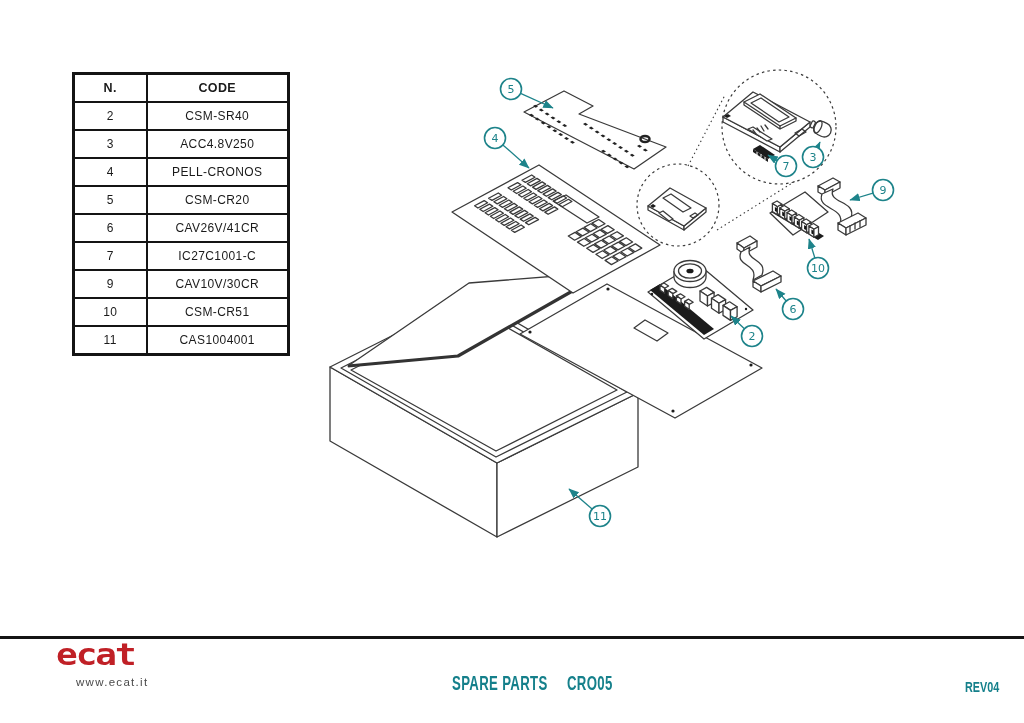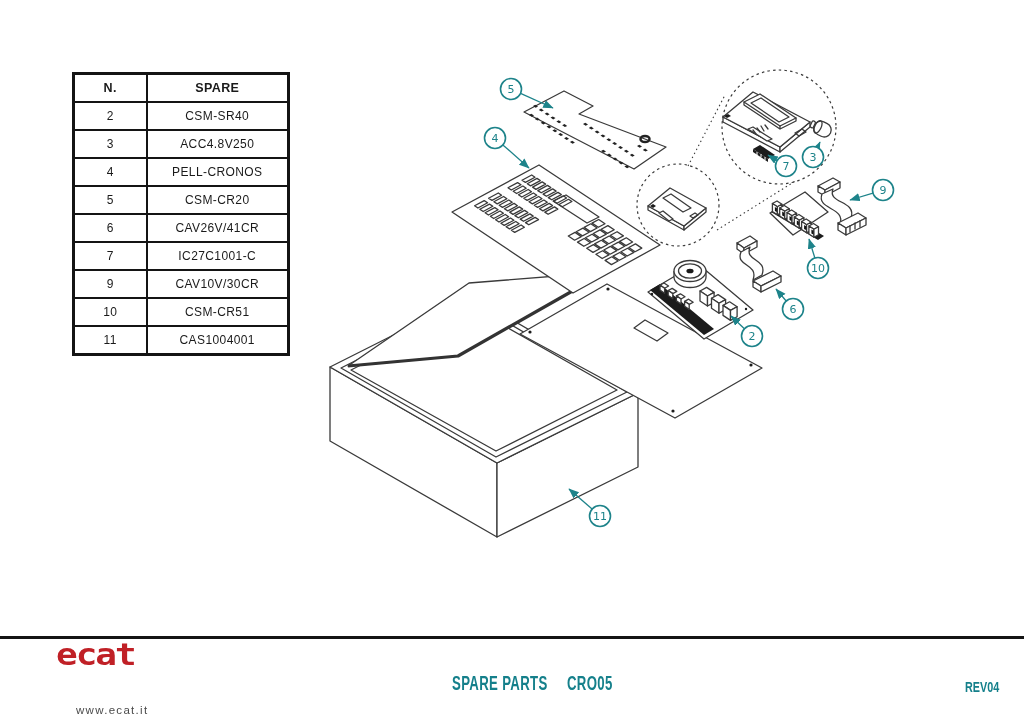--- a/index.html
+++ b/index.html
@@ -11,21 +11,21 @@
   .parts-table th,.parts-table td{border:2px solid #141414;height:26px;text-align:center;
                vertical-align:middle;font-size:12px;color:#1a1a1a;letter-spacing:.4px;padding:0;}
   .parts-table th{font-weight:bold;font-size:12.5px;}
   .col-n{width:73px;}
   .col-code{width:142px;}
   
   .footer-rule{position:absolute;left:0;top:636px;width:1024px;height:3px;background:#141414;}
   .brand{position:absolute;left:56px;top:640px;font-family:"DejaVu Sans Mono",monospace;
          font-weight:bold;font-size:36px;line-height:1;color:#c02026;letter-spacing:-2px;
          transform:scaleY(.82);transform-origin:left top;}
-  .brand-url{position:absolute;left:76px;top:704px;font-size:11.5px;color:#4a4a4a;letter-spacing:1.3px;}
+  .brand-url{position:absolute;left:76px;top:676px;font-size:11.5px;color:#4a4a4a;letter-spacing:1.3px;}
   .doc-title,.doc-code{position:absolute;top:672px;font-weight:bold;font-size:20px;color:#15808b;
          display:inline-block;transform:scaleX(.66);transform-origin:left top;letter-spacing:.5px;}
   .doc-title{left:452px;}
   .doc-code{left:567px;}
   .doc-rev{position:absolute;left:965px;top:678px;font-weight:bold;font-size:15px;color:#15808b;
          display:inline-block;transform:scaleX(.72);transform-origin:left top;}
   svg{position:absolute;left:0;top:0;}
   .ln{fill:none;stroke:#3a3a3a;stroke-width:1.3;stroke-linejoin:round;stroke-linecap:round;}
   .lnw{fill:#ffffff;stroke:#3a3a3a;stroke-width:1.3;stroke-linejoin:round;}
   .blk{fill:#1b1b1b;stroke:none;}
@@ -42,21 +42,21 @@
 <div class="sheet">
 
   <table class="parts-table">
     <colgroup>
         <col class="col-n">
         <col class="col-code">
       </colgroup>
     <thead>
         <tr>
           <th>N.</th>
-          <th>SPARE</th>
+          <th>CODE</th>
         </tr>
       </thead>
     <tbody>
         <tr>
           <td>2</td>
           <td>CSM-SR40</td>
         </tr>
         <tr>
           <td>3</td>
           <td>ACC4.8V250</td>

